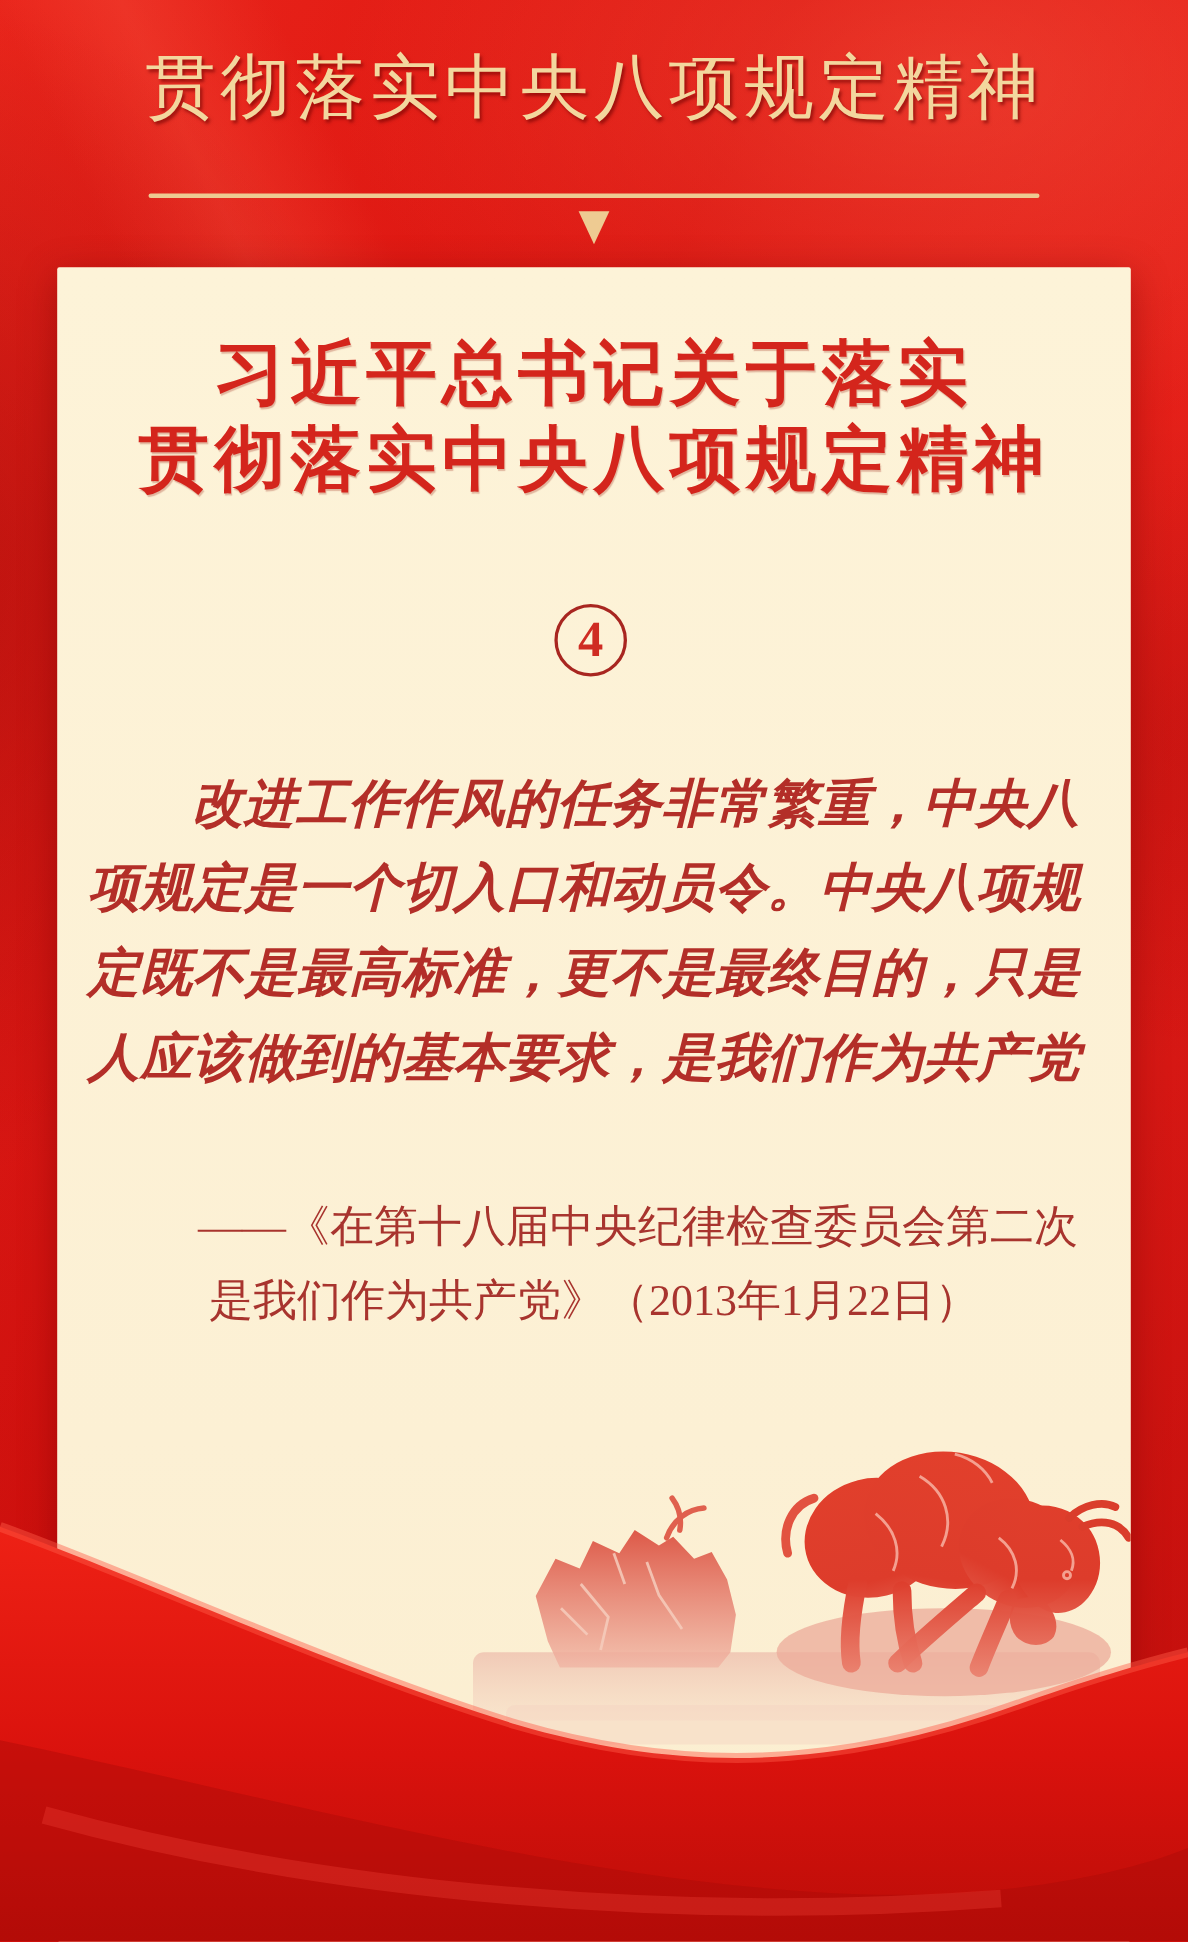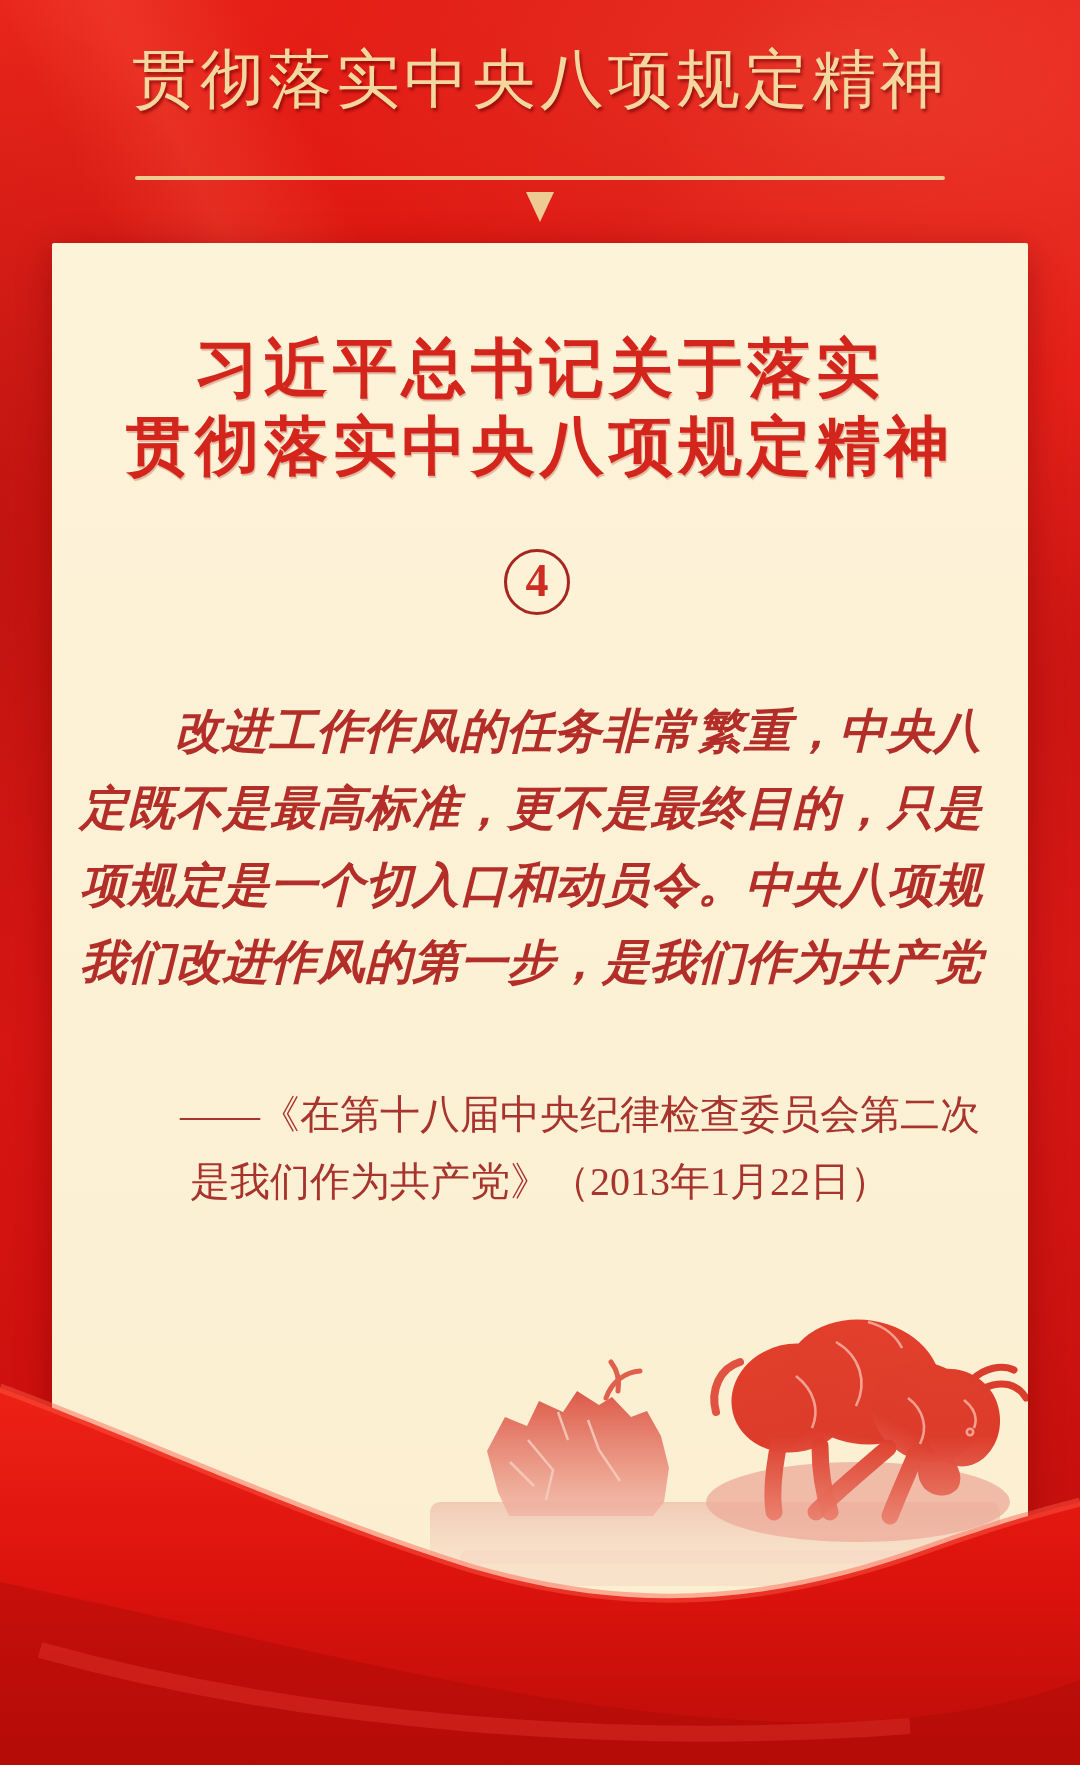--- a/index.html
+++ b/index.html
@@ -41,21 +41,20 @@
     position:absolute;z-index:1;left:52px;top:243px;width:976px;height:1522px;
     background:linear-gradient(180deg,#fdf3d8 0%,#fcf0d4 70%,#fbeed0 100%);
     border-radius:2px;overflow:hidden;
     box-shadow:0 8px 34px rgba(110,0,0,.45);
   }
   .card-title{
     position:absolute;left:0;top:58px;width:976px;text-align:center;
     font-size:64px;line-height:78px;font-weight:900;letter-spacing:5px;
     color:#d4251c;text-shadow:1px 2px 1px rgba(150,25,12,.28);
     white-space:nowrap;
-    margin-top:29px;
   }
   .issue-badge{
     position:absolute;left:452px;top:306px;width:66px;height:66px;
     border:3px solid #a82620;border-radius:50%;box-sizing:border-box;
     display:flex;align-items:center;justify-content:center;
   }
   .issue-badge .num{
     font-size:46px;font-weight:700;color:#cf2c23;line-height:1;
     transform:translateY(-1px);
   }
@@ -95,23 +94,23 @@
     <div>习近平总书记关于落实</div>
     <div>贯彻落实中央八项规定精神</div>
   </div>
 
   <div class="issue-badge">
     <span class="num">4</span>
   </div>
 
   <div class="quote">
     <div class="line first">改进工作作风的任务非常繁重，中央八</div>
+    <div class="line">项规定是一个切入口和动员令。中央八项规</div>
     <div class="line">定既不是最高标准，更不是最终目的，只是</div>
-    <div class="line">项规定是一个切入口和动员令。中央八项规</div>
-    <div class="line">我们改进作风的第一步，是我们作为共产党</div>
+    <div class="line">人应该做到的基本要求，是我们作为共产党</div>
   </div>
 
   <div class="attribution">
     <div class="line first">——《在第十八届中央纪律检查委员会第二次</div>
     <div class="line">是我们作为共产党》（2013年1月22日）</div>
   </div>
 
   <svg class="bull-illustration" viewBox="0 0 660 470" xmlns="http://www.w3.org/2000/svg">
     <defs>
       <linearGradient id="bullGrad" gradientUnits="userSpaceOnUse" x1="0" y1="165" x2="0" y2="385">

